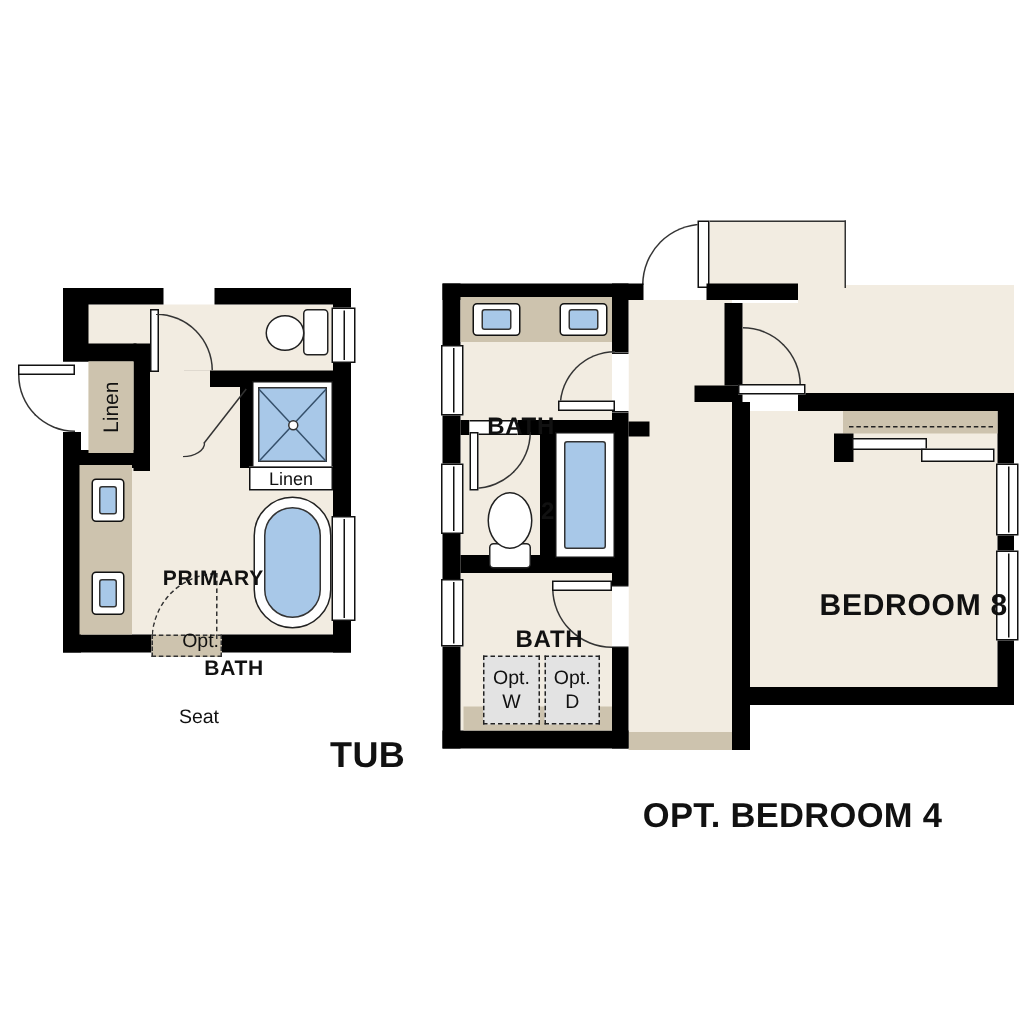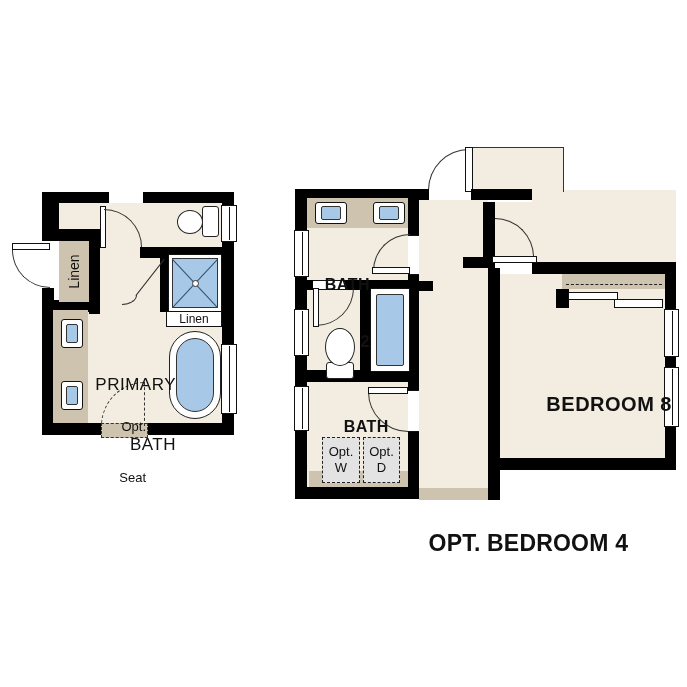--- a/index.html
+++ b/index.html
@@ -17,21 +17,21 @@
   .gap{background:#fff;border-top:1px solid #111;border-bottom:1px solid #111;}
   .win{background:#fff;border:1.2px solid #111;}
   .win::after{content:'';position:absolute;left:50%;top:1px;bottom:1px;width:0;border-left:1px solid #111;}
   .arc{border:0 solid var(--line);background:transparent;}
   .arc-ne{border-top:1.5px solid var(--line);border-right:1.5px solid var(--line);border-top-right-radius:100% 100%;}
   .arc-nw{border-top:1.5px solid var(--line);border-left:1.5px solid var(--line);border-top-left-radius:100% 100%;}
   .arc-sw{border-left:1.5px solid var(--line);border-bottom:1.5px solid var(--line);border-bottom-left-radius:100% 100%;}
   .arc-se{border-right:1.5px solid var(--line);border-bottom:1.5px solid var(--line);border-bottom-right-radius:100% 100%;}
   .dashed{border-style:dashed;}
   .lbl{position:absolute;box-sizing:border-box;text-align:right;white-space:pre;}
-  .room-lbl{font-weight:normal;font-size:17px;line-height:20px;letter-spacing:.5px;}
+  .room-lbl{font-weight:bold;font-size:14px;line-height:20px;letter-spacing:.5px;}
   .cap{font-weight:bold;font-size:24px;line-height:25px;letter-spacing:.2px;}
   .small-lbl{font-size:13px;line-height:17px;}
   .bed-lbl{font-weight:bold;font-size:20px;line-height:22px;letter-spacing:.5px;}
   .bath2-lbl{font-weight:bold;font-size:16px;line-height:19px;letter-spacing:.5px;}
   .seat-lbl{font-size:12px;line-height:14px;}
   .optbox{background:var(--gray);border:1.5px dashed #222;font-size:13px;line-height:16px;
           display:flex;align-items:center;justify-content:center;text-align:center;}
   .xline{position:absolute;height:0;border-top:1.2px solid #35506b;}
 </style>
 </head>
@@ -103,20 +103,21 @@
       <div>Opt.</div>
       <div>Seat</div>
     </div>
 
     <div class="lbl room-lbl" style="left:86px;top:335px;width:90px;">
       <div>PRIMARY</div>
       <div>BATH</div>
     </div>
 
     <div class="lbl cap" style="left:10px;top:441px;width:260px;">
+      <div>TUB</div>
     </div>
   </div>
 
   <div>
 
     <div class="abs floor" style="left:307px;top:200px;width:101px;height:287px;"></div>
     <div class="abs floor" style="left:419px;top:200px;width:69px;height:288px;"></div>
     <div class="abs floor" style="left:495px;top:202px;width:37px;height:60px;"></div>
     <div class="abs floor" style="left:532px;top:190px;width:144px;height:72px;"></div>
     <div class="abs floor" style="left:473px;top:147px;width:91px;height:45px;border-top:1.5px solid var(--line);border-right:1.5px solid var(--line);"></div>

